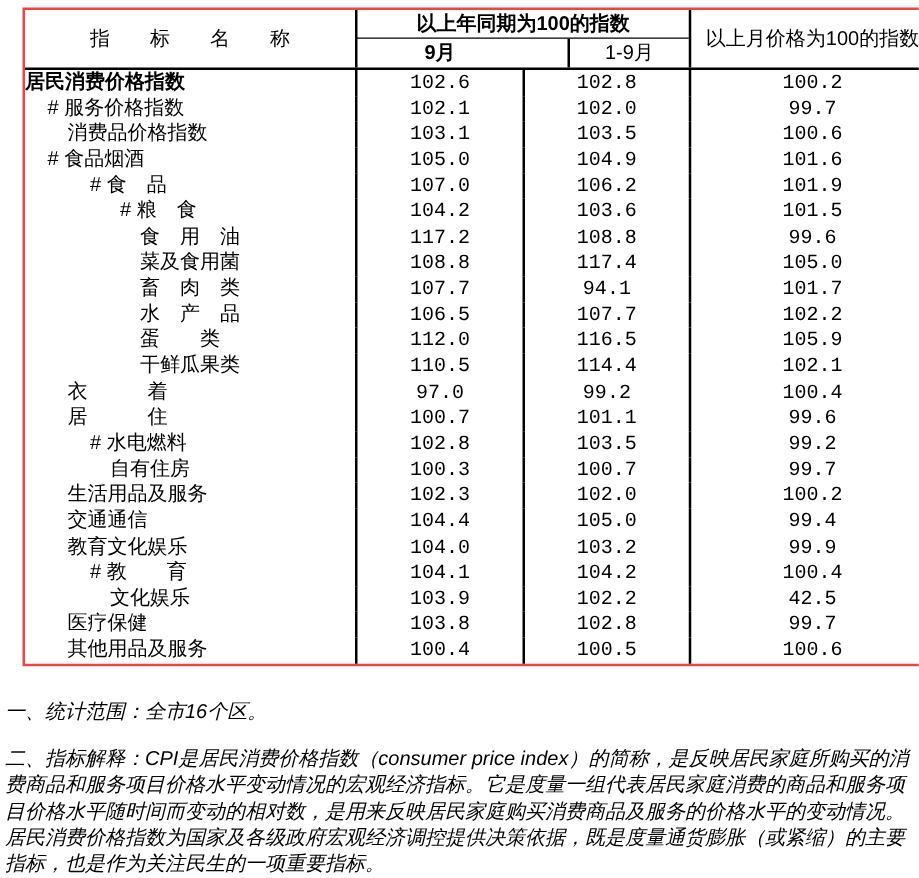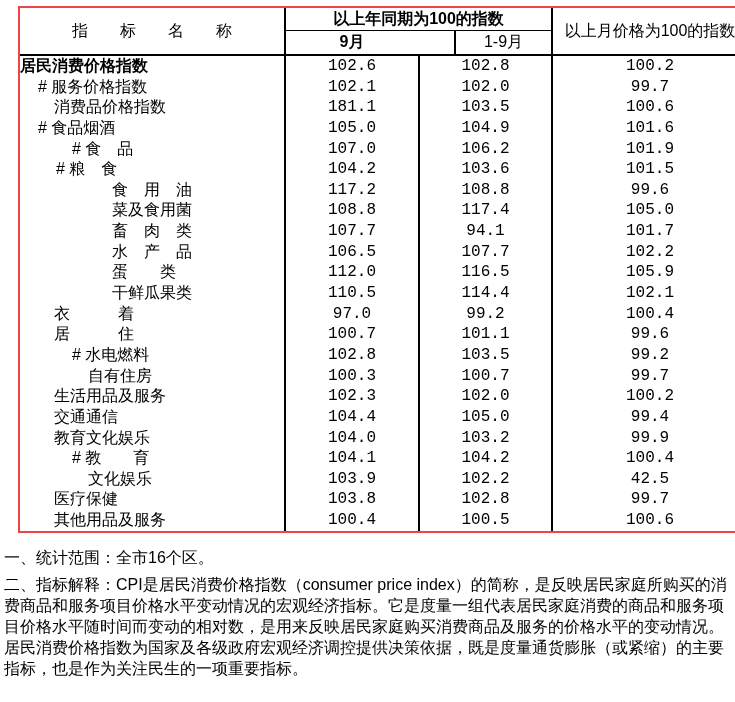--- a/index.html
+++ b/index.html
@@ -16,25 +16,25 @@
   .h-m     { grid-column:2; grid-row:2; border-left:2px solid #000;font-weight:bold; }
   .h-ytd   { grid-column:3; grid-row:2; border-left:2px solid #000;margin-left:36px; }
 
   .tbody { border-top:2px solid #000; }
   .tr { display:grid; grid-template-columns:264px 134px 133px 196px; height:20.65px; line-height:20.6px; }
   .td { overflow:hidden; white-space:nowrap; }
   .td.num { text-align:center; border-left:2px solid #000;
             font-family:"Liberation Mono","DejaVu Sans Mono", monospace; }
   .tr.bold .td.name { font-weight:bold; }
   .lv0{padding-left:0}  .lv1{padding-left:18px} .lv2{padding-left:34px}
-  .lv3{padding-left:52px} .lv4{padding-left:68px} .lv5{padding-left:36px} .lv6{padding-left:92px}
+  .lv3{padding-left:52px} .lv4{padding-left:68px} .lv5{padding-left:76px} .lv6{padding-left:92px}
 
-  .notes { position:absolute; left:4px; top:547px; width:727px; }
+  .notes { position:absolute; left:4px; top:559px; width:727px;font-style:italic; }
   .notes p { line-height:21px; }
-  .note2 { margin-top:6px; }
+  .note2 { margin-top:17px; }
 </style>
 </head>
 <body>
 
 <div class="tbl">
   <div class="thead">
     <div class="hc h-name">指　　标　　名　　称</div>
     <div class="hc h-group">以上年同期为100的指数</div>
     <div class="hc h-mom">以上月价格为100的指数</div>
     <div class="hc h-m">9月</div>
@@ -48,21 +48,21 @@
         <div class="td num">100.2</div>
       </div>
       <div class="tr">
         <div class="td name lv1"># 服务价格指数</div>
         <div class="td num">102.1</div>
         <div class="td num">102.0</div>
         <div class="td num">99.7</div>
       </div>
       <div class="tr">
         <div class="td name lv2">消费品价格指数</div>
-        <div class="td num">181.1</div>
+        <div class="td num">103.1</div>
         <div class="td num">103.5</div>
         <div class="td num">100.6</div>
       </div>
       <div class="tr">
         <div class="td name lv1"># 食品烟酒</div>
         <div class="td num">105.0</div>
         <div class="td num">104.9</div>
         <div class="td num">101.6</div>
       </div>
       <div class="tr">

